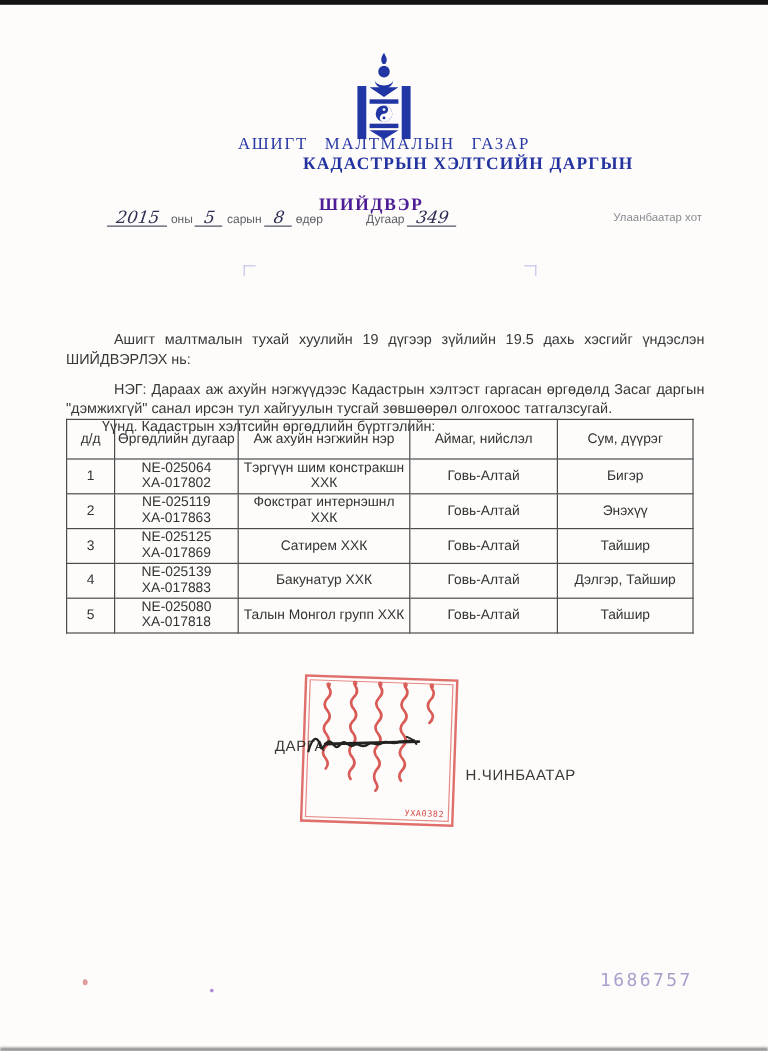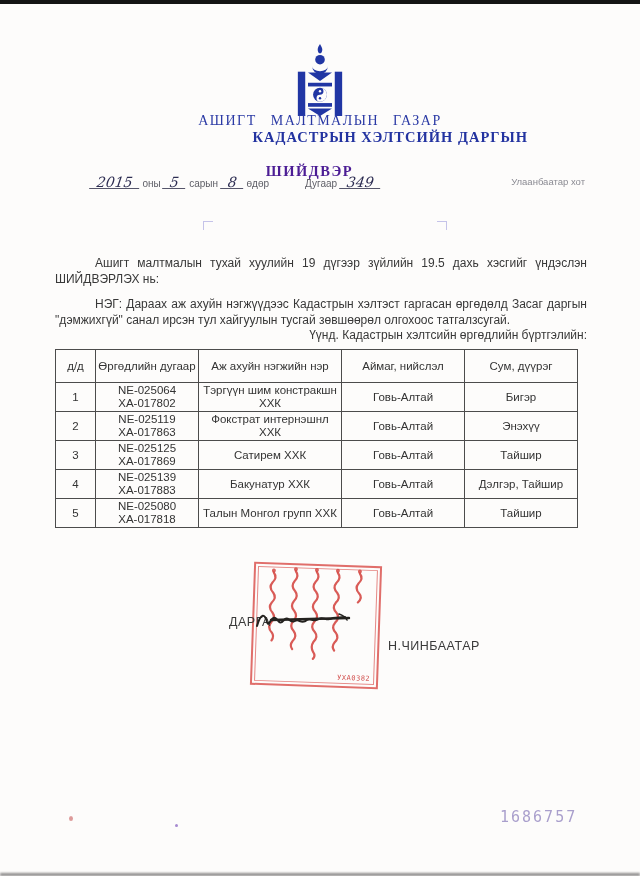--- a/index.html
+++ b/index.html
@@ -30,24 +30,24 @@
 
   
   .doc-title{position:absolute;top:214px;left:0;width:640px;text-align:center;
     font-size:13px;line-height:17px;color:#3a3a3a;}
   .crop-bracket{position:absolute;width:9px;height:8px;opacity:.75;}
   .crop-left{top:221px;left:203px;border-top:1px solid #b3b0e4;border-left:1px solid #b3b0e4;}
   .crop-right{top:221px;left:437px;border-top:1px solid #b3b0e4;border-right:1px solid #b3b0e4;}
 
   
   .para{position:absolute;left:55px;width:532px;font-size:12px;line-height:15.5px;
-    color:#383838;text-align:justify;}
+    color:#383838;text-align:justify;margin-top:20px;}
   .p1{top:256px;text-indent:40px;}
   .p2{top:297px;text-indent:40px;}
-  .p2b{top:328px;text-indent:30px;text-align:right;}
+  .p2b{top:328px;text-indent:30px;text-align:left;}
   .p3{top:527px;text-indent:40px;}
 
   
   .reg-table{position:absolute;top:349px;left:55px;border-collapse:collapse;table-layout:fixed;
     font-size:11.5px;color:#333;}
   .reg-table th,.reg-table td{border:1px solid #4c4c4c;text-align:center;vertical-align:middle;
     padding:1px 2px;line-height:13px;font-weight:normal;}
   .reg-table th{height:30px;}
   .reg-table td{height:25px;}
   .col-num{width:40px;}

